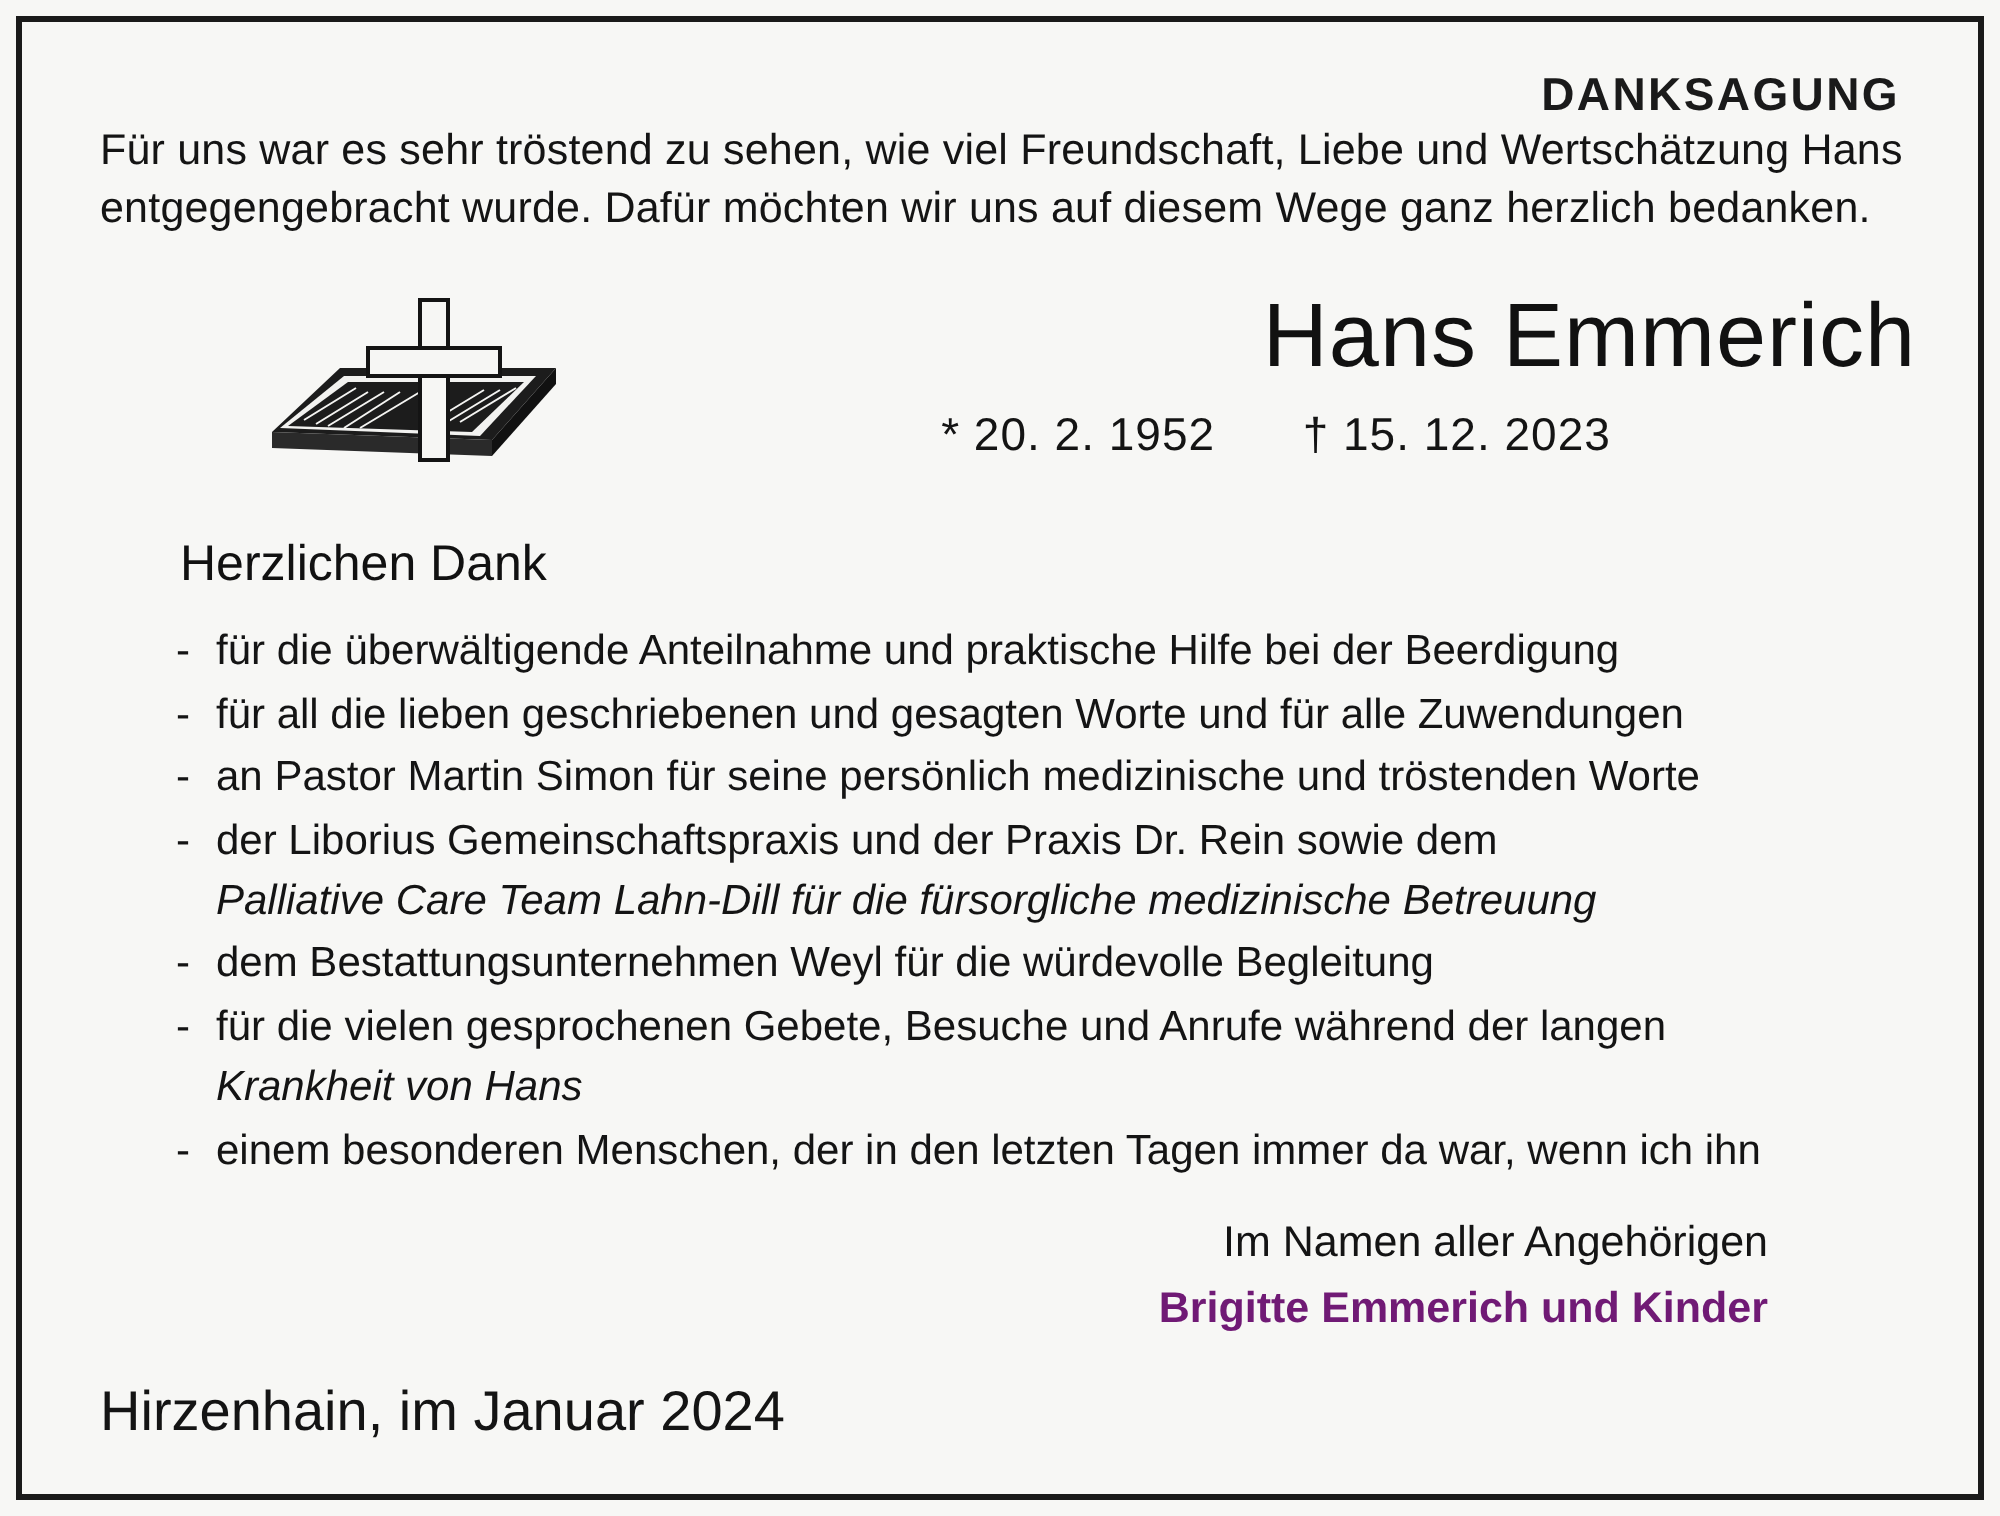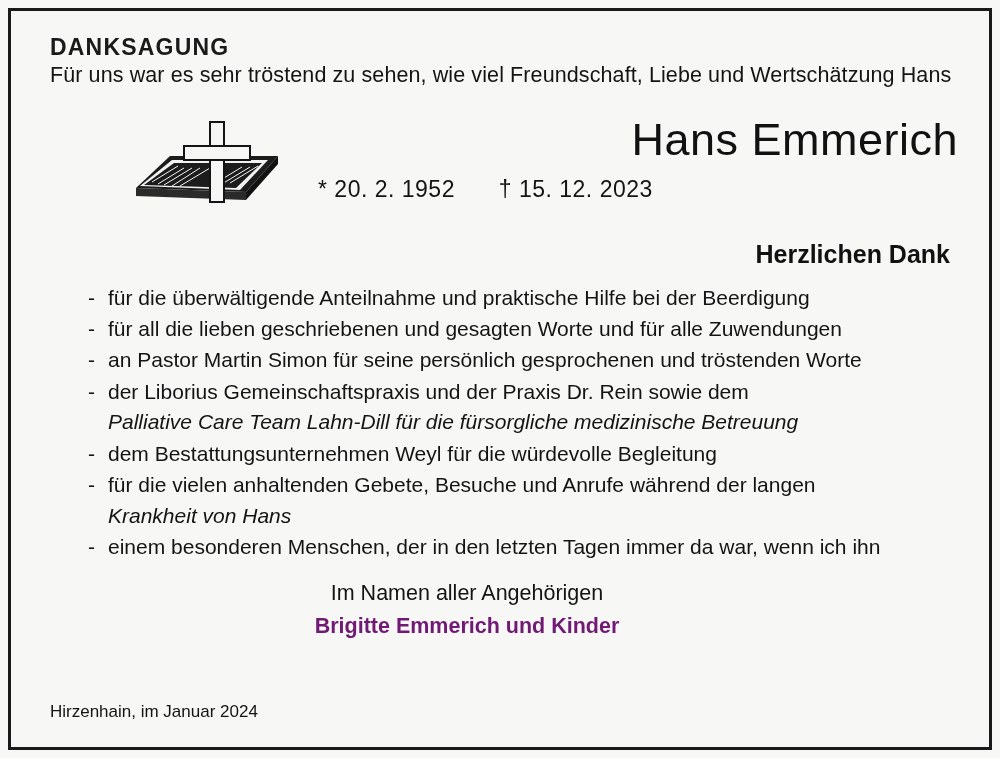--- a/index.html
+++ b/index.html
@@ -30,21 +30,21 @@
   .inner {
     position: absolute;
     left: 0;
     top: 0;
     width: 1000px;
     height: 758px;
     box-sizing: border-box;
     padding: 22px 50px 0 50px;
   }
   .heading {
-    text-align: left;
+    text-align: right;
     font-size: 23px;
     letter-spacing: 1.2px;
     font-weight: 700;
     color: #1a1a1a;
     margin-top: 12px;
     margin-bottom: 0;
   }
   .intro {
     font-size: 21.5px;
     line-height: 1.33;
@@ -76,34 +76,35 @@
     font-size: 45px;
     font-weight: 400;
     color: #111111;
     letter-spacing: 0.5px;
   }
   .name-dates {
     position: absolute;
     left: 268px;
     top: 62px;
     width: 640px;
+    text-align: center;
     font-size: 23px;
     color: #141414;
     letter-spacing: 0.5px;
   }
   .date-sep {
     display: inline-block;
     width: 30px;
   }
   .thanks-title {
     margin-top: 16px;
+    margin-left: 40px;
     font-size: 25px;
-    font-weight: 700;
+    font-weight: 400;
     color: #111111;
-    text-align: right;
   }
   .list {
     margin-top: 14px;
     margin-left: 38px;
     font-size: 21px;
     line-height: 1.45;
     color: #141414;
   }
   .list-item {
     display: flex;
@@ -117,53 +118,54 @@
   }
   .item-text {
     flex: 1 1 auto;
   }
   .item-text .l2 {
     display: block;
     font-style: italic;
   }
   .closing {
     margin-top: 18px;
-    text-align: center;
+    text-align: right;
     padding-right: 66px;
   }
   .closing-1 {
     font-size: 21.5px;
     color: #141414;
   }
   .closing-2 {
     font-size: 21.5px;
     font-weight: 700;
     color: #701a75;
     margin-top: 8px;
   }
   .place-date {
     position: absolute;
     left: 50px;
     bottom: 36px;
-    font-size: 17px;
+    font-size: 28px;
     color: #141414;
   }
 </style>
 </head>
 <body>
 
 <div class="page">
   <div class="border-frame"></div>
 
   <div class="inner">
 
     <div class="heading">DANKSAGUNG</div>
 
     <div class="intro">
       <span class="intro-line">Für uns war es sehr tröstend zu sehen, wie viel Freundschaft, Liebe und Wertschätzung Hans</span>
+      <span class="intro-line">entgegengebracht wurde. Dafür möchten wir uns auf diesem Wege ganz herzlich bedanken.</span>
     </div>
 
     <div class="name-block">
 
       <svg class="emblem" viewBox="0 0 170 100">
 
         <polygon points="18,72 52,40 160,40 128,76" fill="#1c1c1c"></polygon>
         <polygon points="18,72 18,80 128,84 128,76" fill="#2a2a2a"></polygon>
         <polygon points="128,76 160,40 160,48 128,84" fill="#111111"></polygon>
 
@@ -207,21 +209,21 @@
       <div class="list-item">
         <span class="dash">-</span>
         <span class="item-text">
           <span>für all die lieben geschriebenen und gesagten Worte und für alle Zuwendungen</span>
         </span>
       </div>
 
       <div class="list-item">
         <span class="dash">-</span>
         <span class="item-text">
-          <span>an Pastor Martin Simon für seine persönlich gesprochenen und tröstenden Worte</span>
+          <span>an Pastor Martin Simon für seine persönlich medizinische und tröstenden Worte</span>
         </span>
       </div>
 
       <div class="list-item">
         <span class="dash">-</span>
         <span class="item-text">
           <span>der Liborius Gemeinschaftspraxis und der Praxis Dr. Rein sowie dem</span>
           <span class="l2">Palliative Care Team Lahn-Dill für die fürsorgliche medizinische Betreuung</span>
         </span>
       </div>
@@ -229,21 +231,21 @@
       <div class="list-item">
         <span class="dash">-</span>
         <span class="item-text">
           <span>dem Bestattungsunternehmen Weyl für die würdevolle Begleitung</span>
         </span>
       </div>
 
       <div class="list-item">
         <span class="dash">-</span>
         <span class="item-text">
-          <span>für die vielen anhaltenden Gebete, Besuche und Anrufe während der langen</span>
+          <span>für die vielen gesprochenen Gebete, Besuche und Anrufe während der langen</span>
           <span class="l2">Krankheit von Hans</span>
         </span>
       </div>
 
       <div class="list-item">
         <span class="dash">-</span>
         <span class="item-text">
           <span>einem besonderen Menschen, der in den letzten Tagen immer da war, wenn ich ihn</span>
         </span>
       </div>

